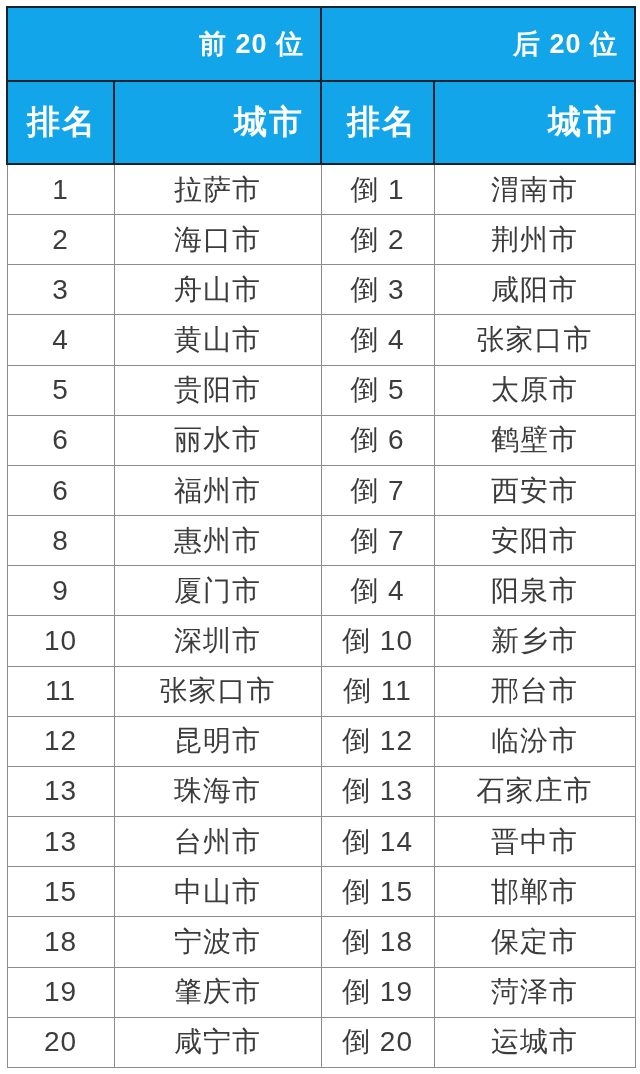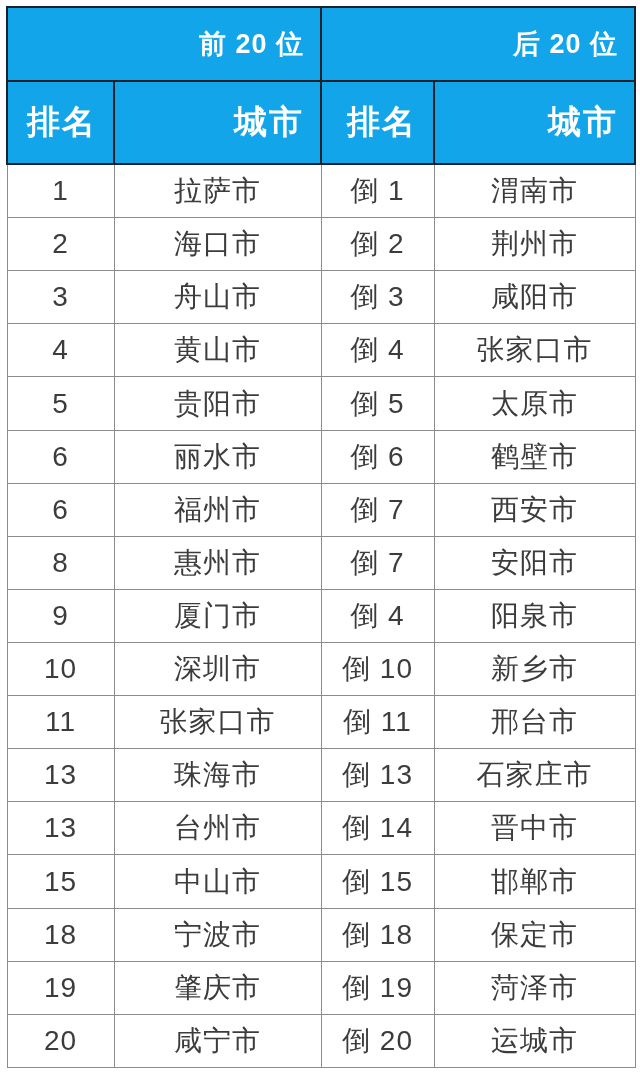--- a/index.html
+++ b/index.html
@@ -148,20 +148,26 @@
     <td class="rank">倒 10</td>
     <td class="city">新乡市</td>
   </tr>
         <tr>
     <td class="rank">11</td>
     <td class="city">张家口市</td>
     <td class="rank">倒 11</td>
     <td class="city">邢台市</td>
   </tr>
         <tr>
+    <td class="rank">12</td>
+    <td class="city">昆明市</td>
+    <td class="rank">倒 12</td>
+    <td class="city">临汾市</td>
+  </tr>
+        <tr>
     <td class="rank">13</td>
     <td class="city">珠海市</td>
     <td class="rank">倒 13</td>
     <td class="city">石家庄市</td>
   </tr>
         <tr>
     <td class="rank">13</td>
     <td class="city">台州市</td>
     <td class="rank">倒 14</td>
     <td class="city">晋中市</td>

